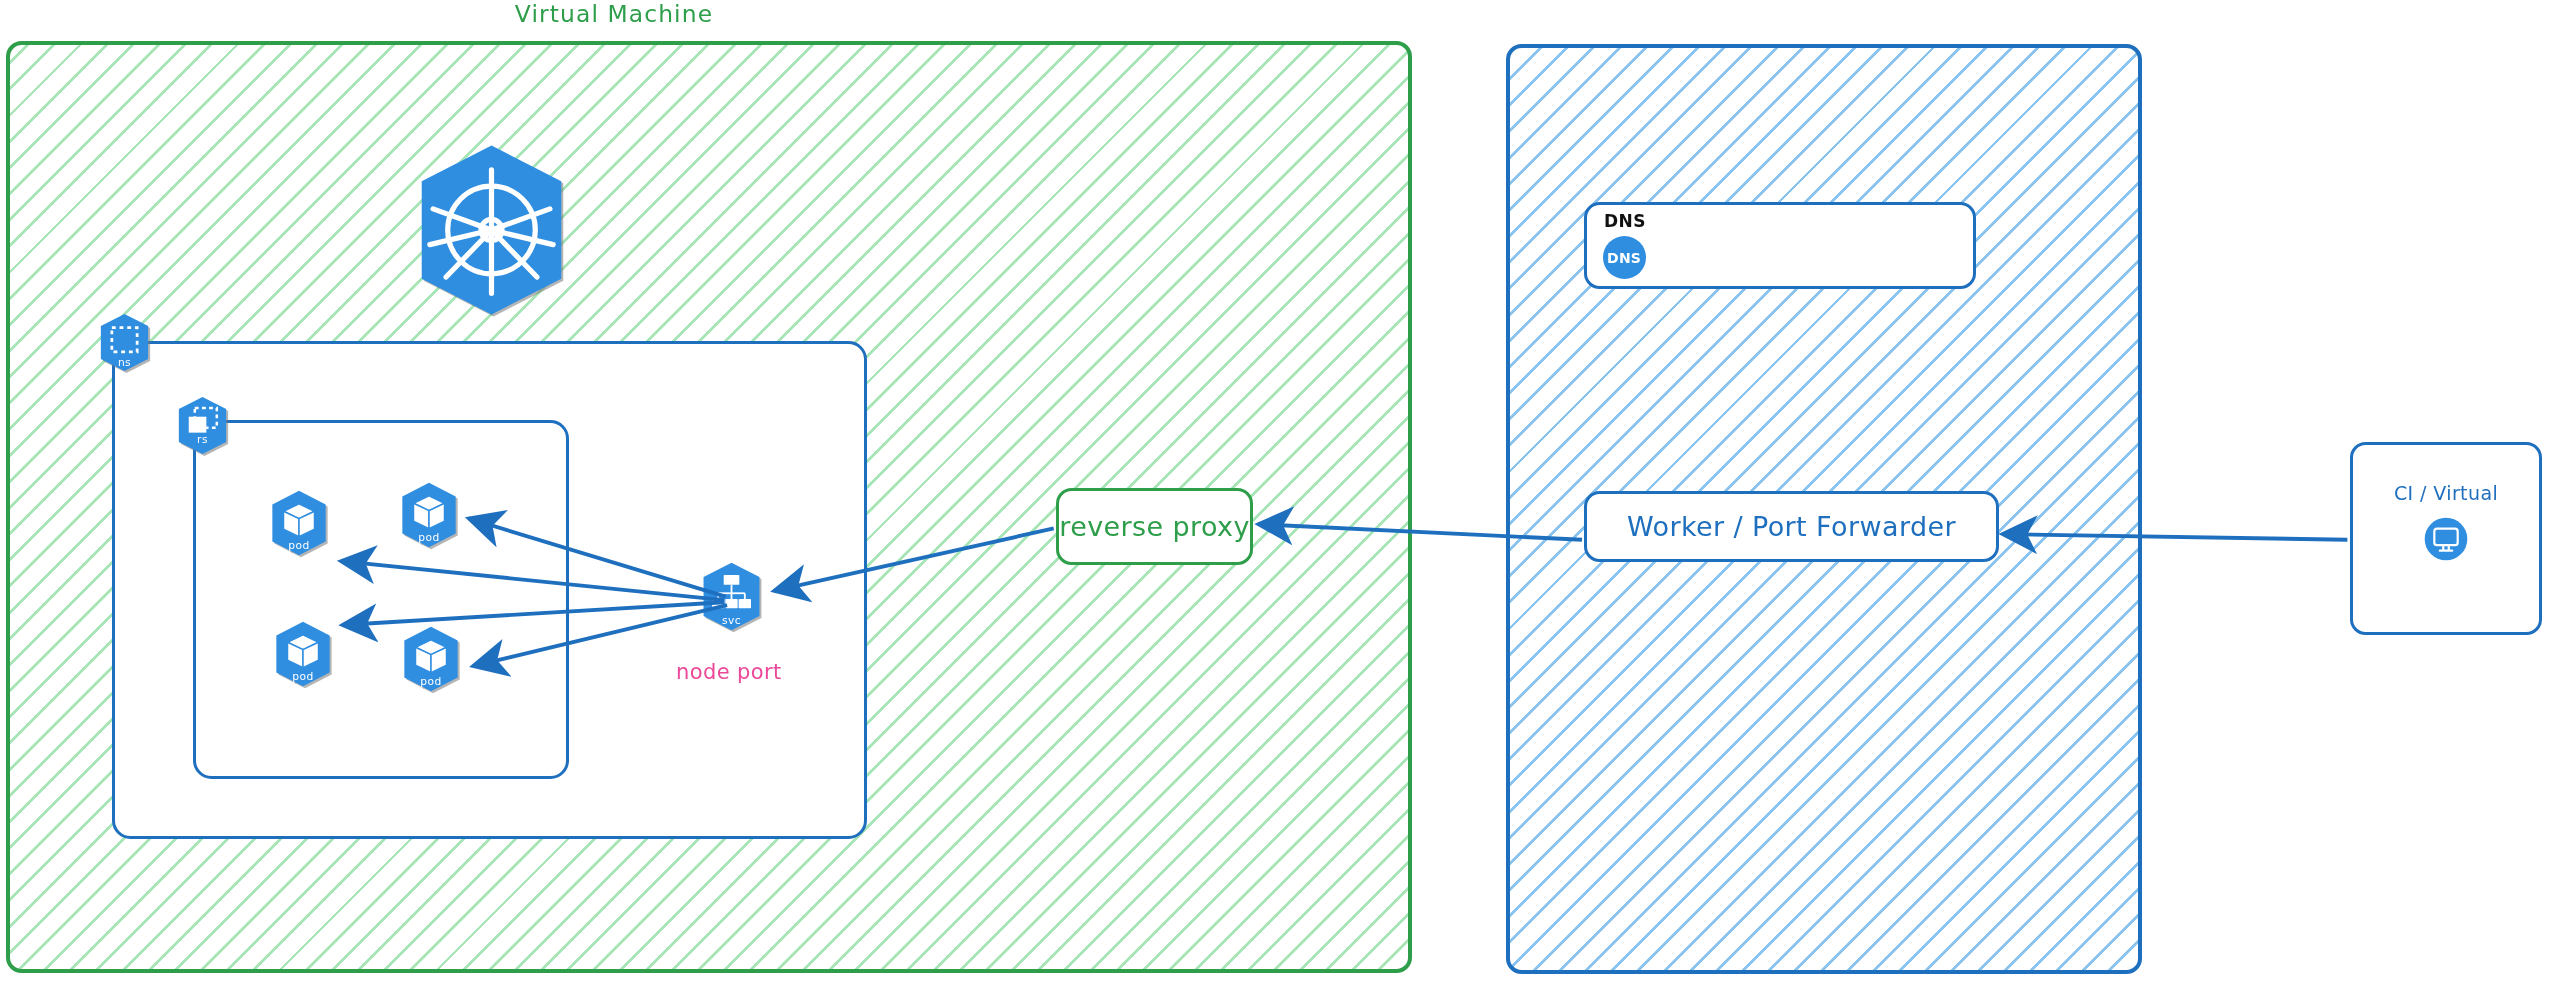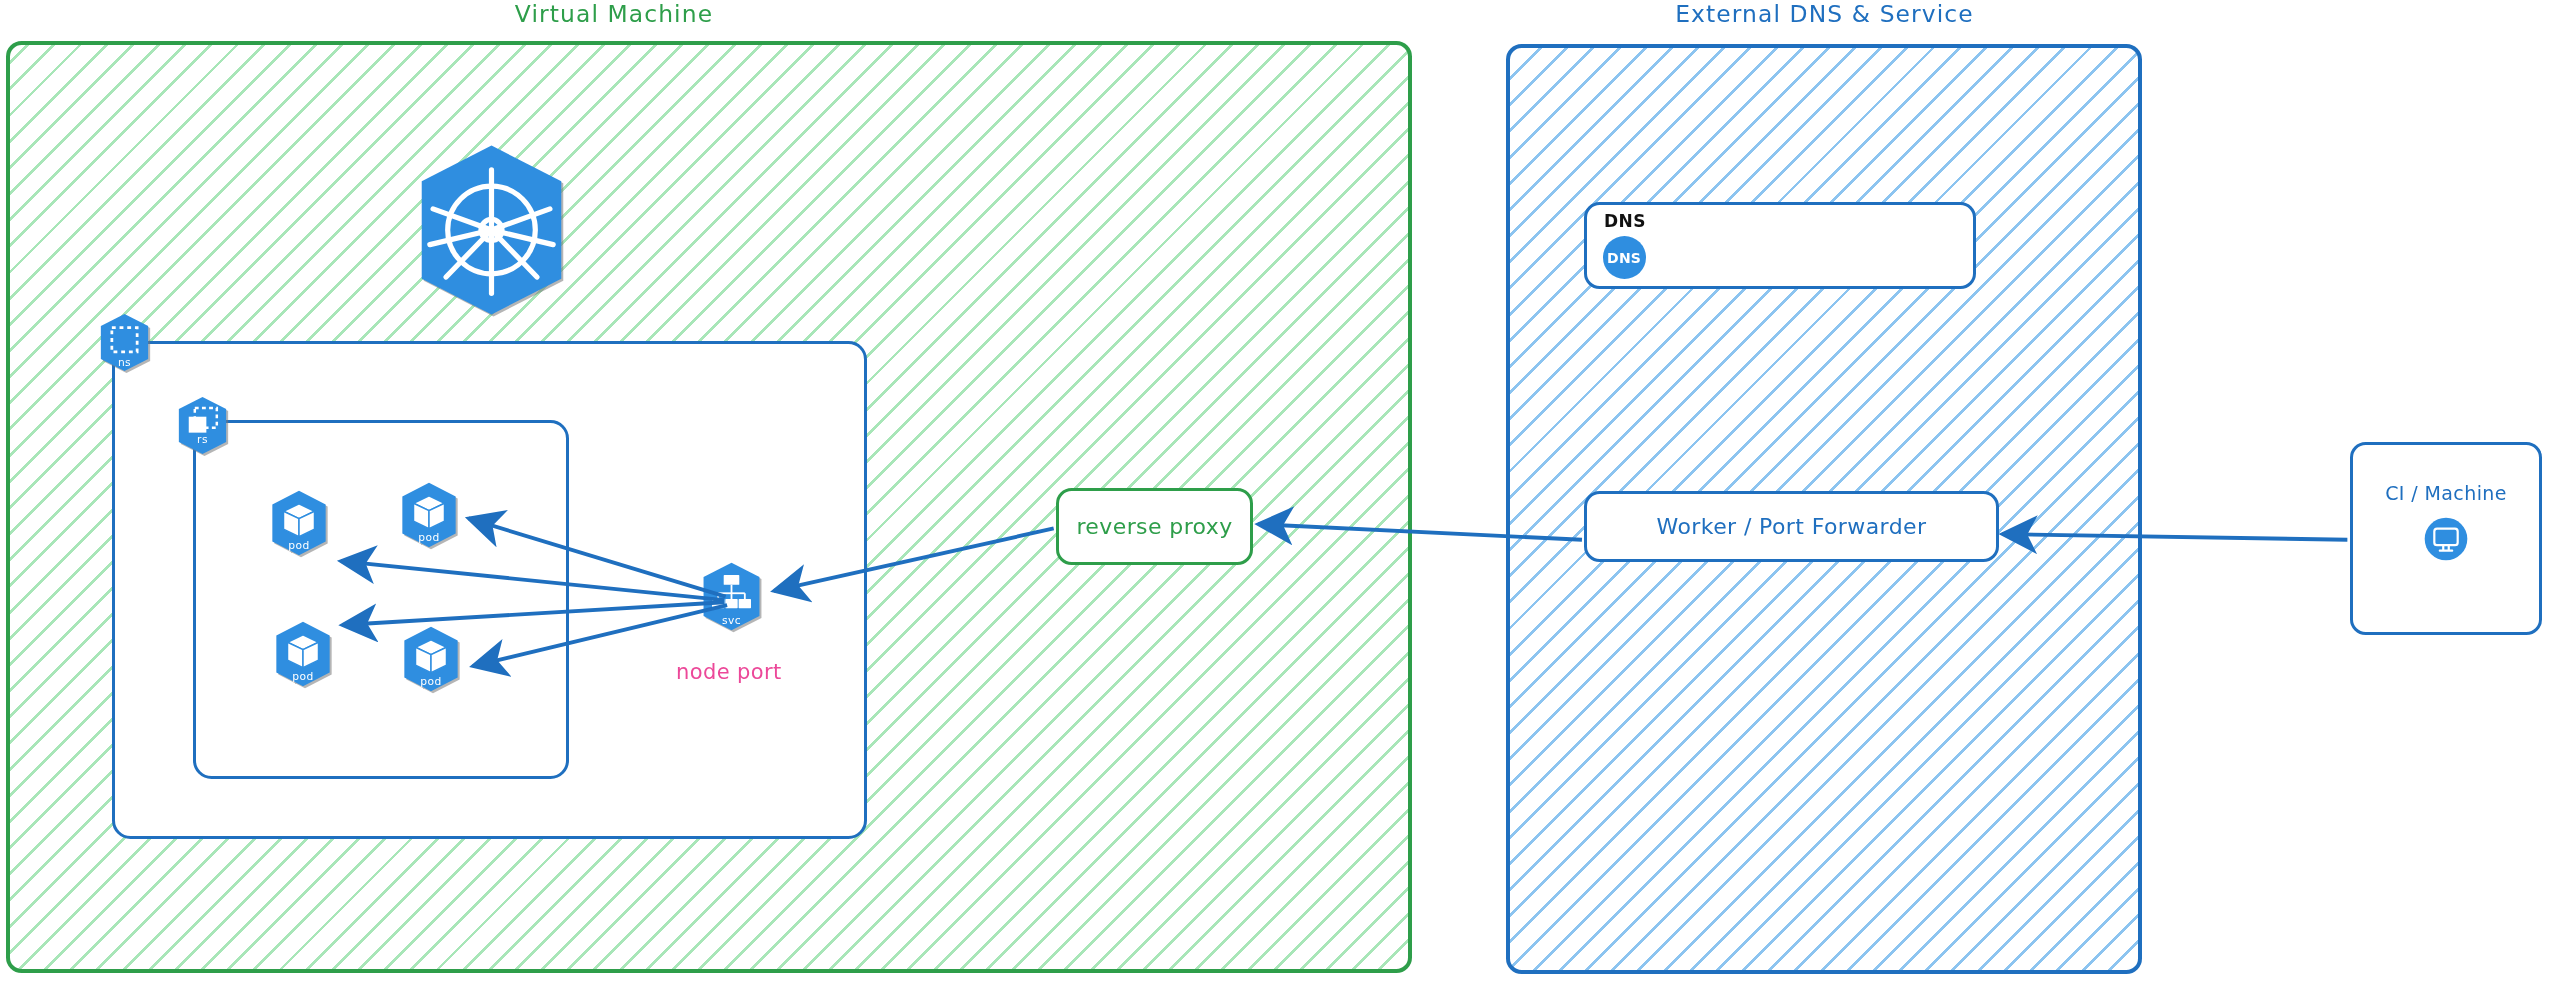--- a/index.html
+++ b/index.html
@@ -55,21 +55,21 @@
   .node-box{
     position:absolute;
     background:#ffffff;
     border:3.6px solid #1f6fbf;
     border-radius:15.6px;
     display:flex; align-items:center; justify-content:center;
     text-align:center;
   }
   .node-box.green{ border-color:#2e9e4a; }
   .node-label{
-    font-size:22px; color:#1f6fbf; letter-spacing:0.4px; white-space:nowrap;
+    font-size:27px; color:#1f6fbf; letter-spacing:0.4px; white-space:nowrap;
   }
   .node-label.green{ color:#2e9e4a; }
 
   
   .dns-card{
     position:absolute; background:#ffffff;
     border:3.6px solid #1f6fbf; border-radius:15.6px;
   }
   .dns-kind{
     position:absolute; left:17px; top:5.7px;
@@ -235,35 +235,34 @@
     </svg>
     <div class="k8s-caption" style="bottom:5px;">svc</div>
   </div>
 
   <div class="free-label" style="left:676px; top:660px;">node port</div>
 
   <div class="node-box green" style="left:1056px; top:488px; width:197px; height:77px;">
     <span class="node-label green">reverse proxy</span>
   </div>
 
-  <div class="group-title title-blue" style="left:1505px; top:0px; width:639px;">External DNS &amp; Service</div>
 
   <div class="group-box blue" style="left:1506px; top:44px; width:636px; height:930px;"></div>
 
   <div class="dns-card" style="left:1584px; top:202px; width:392px; height:87px;">
     <div class="dns-kind">DNS</div>
     <div class="dns-badge">DNS</div>
   </div>
 
   <div class="node-box" style="left:1584px; top:491px; width:415px; height:71px;text-align:right;">
     <span class="node-label">Worker / Port Forwarder</span>
   </div>
 
   <div class="node-box" style="left:2350px; top:442px; width:192px; height:193px;">
-    <div class="ci-text">CI / Machine</div>
+    <div class="ci-text">CI / Virtual</div>
     <div class="ci-icon">
       <svg viewBox="0 0 64 64" aria-hidden="true">
         <circle cx="32" cy="32" r="31" fill="#2f8ee0"></circle>
         <rect x="15" y="17" width="34" height="24" rx="4" fill="none" stroke="#ffffff" stroke-width="3.2"></rect>
         <path d="M28 41 L28 48 M36 41 L36 48 M23 49 L41 49" stroke="#ffffff" stroke-width="3.2" fill="none" stroke-linecap="round"></path>
       </svg>
     </div>
   </div>
 
   <svg id="arrows" viewBox="0 0 3628 1384" xmlns="http://www.w3.org/2000/svg">

